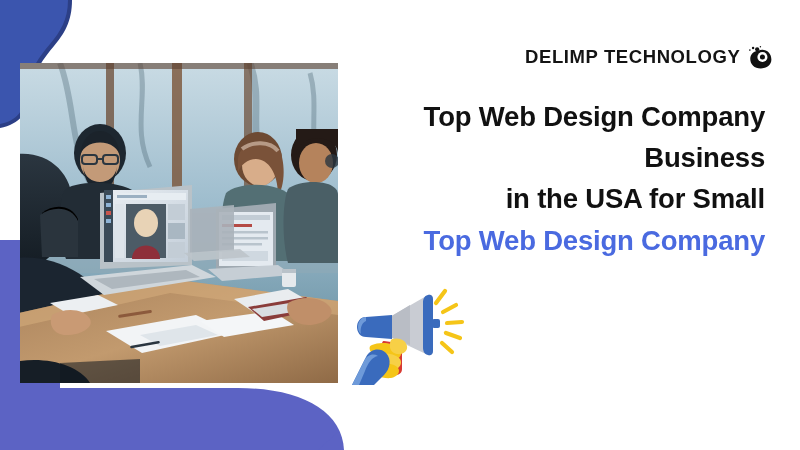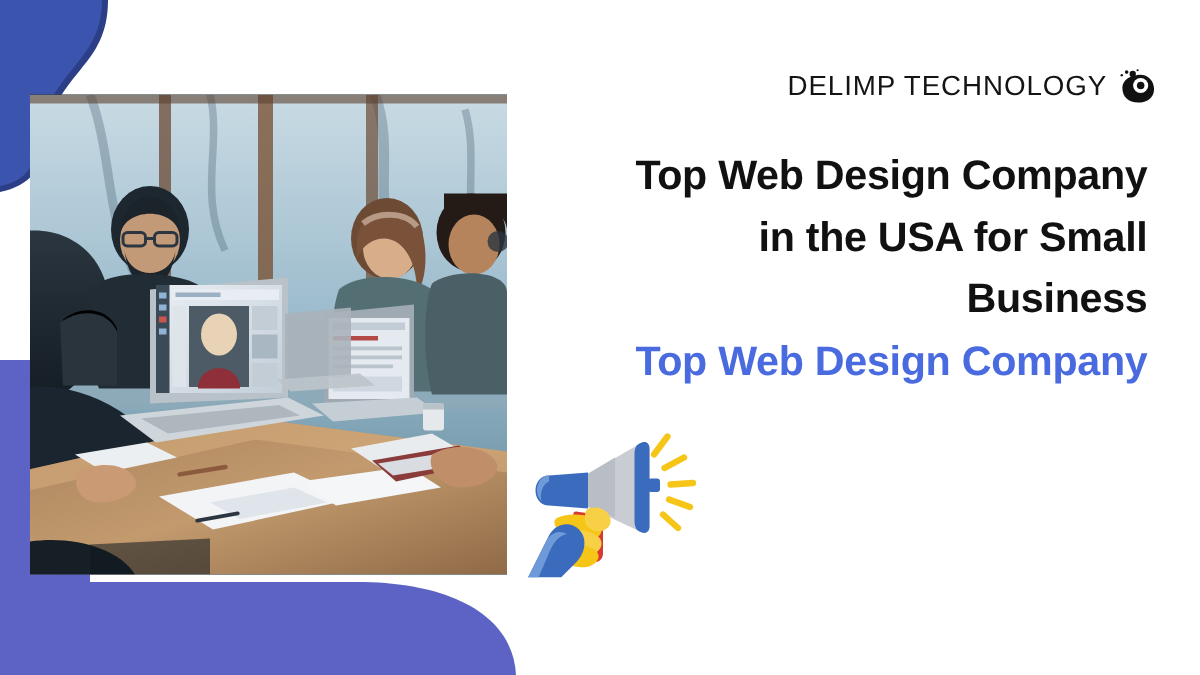--- a/index.html
+++ b/index.html
@@ -50,21 +50,21 @@
     position: absolute;
     left: 525px;
     top: 43px;
     display: flex;
     align-items: center;
     gap: 7px;
     height: 28px;
   }
   .logo-text {
     font-family: "Liberation Sans", sans-serif;
-    font-weight: normal;
+    font-weight: bold;
     font-size: 18.5px;
     letter-spacing: 0.6px;
     color: #141414;
     white-space: nowrap;
     line-height: 1;
   }
   .logo-mark {
     width: 26px;
     height: 26px;
     display: block;
@@ -266,22 +266,22 @@
       <circle cx="19" cy="16" r="3.1" fill="#111111"></circle>
       <circle cx="12.5" cy="6.5" r="2.6" fill="#111111"></circle>
       <circle cx="7.5" cy="5.0" r="1.5" fill="#111111"></circle>
       <circle cx="3.5" cy="7.5" r="1.0" fill="#111111"></circle>
       <circle cx="16.5" cy="3.5" r="0.9" fill="#111111"></circle>
     </svg>
   </div>
 
   <div class="headline">
     <div>Top Web Design Company</div>
+    <div>Business</div>
     <div>in the USA for Small</div>
-    <div>Business</div>
   </div>
 
   <div class="subheadline">
     <div>Top Web Design Company</div>
   </div>
 
   <svg class="megaphone" viewBox="0 0 122 104" xmlns="http://www.w3.org/2000/svg">
 
     <g stroke="#f5c518" stroke-width="4.2" stroke-linecap="round">
       <line x1="93" y1="10" x2="84" y2="22"></line>

